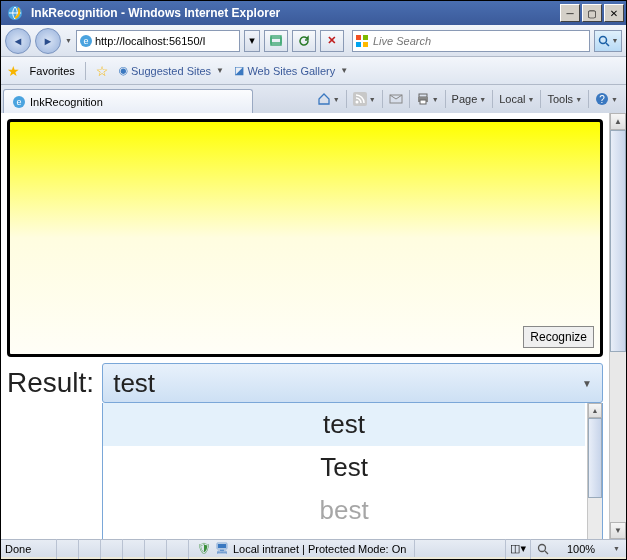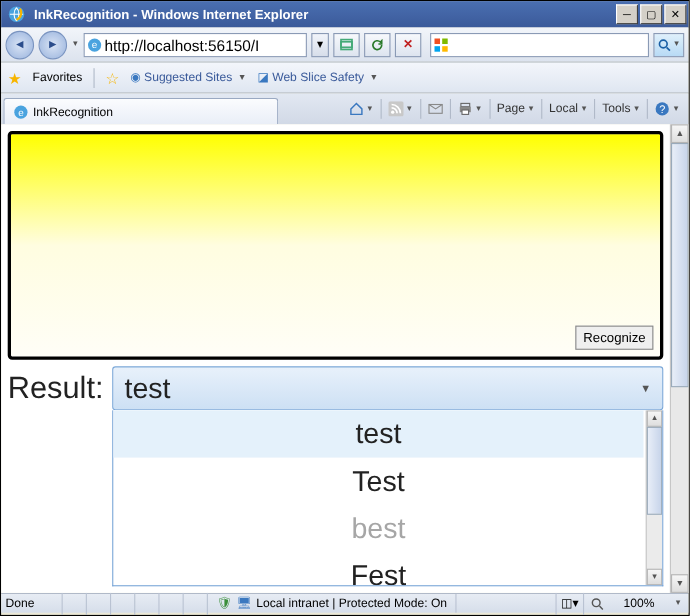--- a/index.html
+++ b/index.html
@@ -9,21 +9,21 @@
   .titlebar img, .titlebar .ie-icon { margin: 0 4px; }
   .ie-icon { width: 16px; height: 16px; }
   .title-text { color: #fff; font-weight: bold; font-size: 12px; flex: 1; padding-left: 4px; }
   .winbtns { display: flex; gap: 2px; }
   .winbtn { width: 20px; height: 18px; background: #d4d0c8; border: 1px solid #fff; border-right-color:#404040; border-bottom-color:#404040; display:flex; align-items:center; justify-content:center; font-size:10px; font-family:Arial; cursor:pointer; }
   
   .navbar { height: 32px; background: linear-gradient(#f2f5fa,#dce3ee); border-bottom: 1px solid #b0b9c8; display:flex; align-items:center; padding: 0 4px; gap:4px; }
   .navbtn { width:26px; height:26px; border-radius:50%; background: radial-gradient(#d9e4f5,#98b2dc); border:1px solid #7a94c0; display:flex; align-items:center; justify-content:center; color:#2b4d8c; cursor:pointer; }
   .urlbar { flex:0 0 150px; display:flex; background:#fff; border:1px solid #8a9ab5; height:22px; align-items:center; padding:0 2px; }
   .urlbar .eicon{width:14px;height:14px;}
-  .urlbar input { border:none; outline:none; font-size:14px; flex:1; margin-left:2px; }
+  .urlbar input { border:none; outline:none; font-size:11px; flex:1; margin-left:2px; }
   .urldrop { width:16px; height:22px; border:1px solid #8a9ab5; background:linear-gradient(#f1f4fa,#d7deea); display:flex;align-items:center;justify-content:center; cursor:pointer; }
   .iconbtn { width:24px; height:22px; border:1px solid #8a9ab5; background:linear-gradient(#f7f9fc,#dde4ef); display:flex;align-items:center;justify-content:center; cursor:pointer; }
   .iconbtn.x{color:#c02020;font-weight:bold;}
   .searchbar { flex:1; display:flex; background:#fff; border:1px solid #8a9ab5; height:22px; align-items:center; padding:0 2px; margin-left:4px; }
   .searchbar input{border:none;outline:none;font-size:11px;color:#777;font-style:italic;flex:1;margin-left:4px;}
   .bing{width:14px;height:14px;}
   .magdrop{width:28px;height:22px;border:1px solid #8a9ab5;background:linear-gradient(#dff0fb,#b8daf5);display:flex;align-items:center;justify-content:center;gap:2px;color:#1a5fa5;}
   
   .favbar { height:28px; background:linear-gradient(#f3f6fb,#dfe6f1); border-bottom:1px solid #b0b9c8; display:flex; align-items:center; padding:0 6px; gap:10px;}
   .favbar .star{color:#f7b500;font-size:14px;}
@@ -40,21 +40,21 @@
   .cmdsep{width:1px;height:18px;background:#b0b9c8;}
   .cmdcaret{font-size:7px;color:#555;}
   
   .client { position:relative; height: calc(100% - 26px - 32px - 28px - 28px - 18px); background:#fff; display:flex; }
   .page { flex:1; overflow:hidden; }
   .vscroll { width:17px; background:#e8e8e8; border-left:1px solid #c6c6c6; display:flex; flex-direction:column;}
   .vscroll .arrow{height:17px;border:1px solid #b5b5b5;background:linear-gradient(#f6f6f6,#dedede);display:flex;align-items:center;justify-content:center;font-size:8px;color:#555;cursor:pointer;}
   .vscroll .thumb{flex:0 0 52%;background:linear-gradient(90deg,#e8eef8,#c7d4ea);border:1px solid #9ab;}
   .vscroll .track{flex:1;}
   
-  .canvas-frame{margin:6px; border:3px solid #000; border-radius:4px; height:208px; background:linear-gradient(#ffff00,#fffde0,#fffef7); position:relative;}
+  .canvas-frame{margin:6px; border:3px solid #000; border-radius:4px; height:238px; background:linear-gradient(#ffff00,#fffde0,#fffef7); position:relative;}
   .recognize-btn{position:absolute;right:6px;bottom:6px;padding:3px 6px;font-size:12px;background:#efefef;border:1px solid #888;cursor:pointer;}
   
   .result-row{display:flex;align-items:flex-start;gap:8px;padding:0 6px;font-family:"Segoe UI",sans-serif;text-align:center;}
   .result-label{font-size:28px;color:#222;padding-top:4px;}
   .combo-wrap{flex:1;}
   .combo{height:40px;border:1px solid #7aa7d8;border-radius:3px;background:linear-gradient(#e8f1fb,#cde0f4);display:flex;align-items:center;justify-content:space-between;padding:0 10px;font-size:26px;color:#222;cursor:pointer;}
   .combo .caret{font-size:10px;color:#555;}
   .listbox{border:1px solid #7aa7d8;border-top:none;background:#fff;height:160px;overflow:hidden;position:relative;}
   .list-inner{position:absolute;left:0;right:17px;top:0;bottom:0;}
   .list-item{padding:6px 10px;font-size:26px;color:#222;cursor:pointer;}
@@ -117,20 +117,21 @@
   <div class="iconbtn x">
       <span>✕</span>
     </div>
   <div class="searchbar">
     <svg class="bing" viewBox="0 0 14 14">
         <rect x="1" y="1" width="5" height="5" fill="#f25022"></rect>
         <rect x="8" y="1" width="5" height="5" fill="#7fba00"></rect>
         <rect x="1" y="8" width="5" height="5" fill="#00a4ef"></rect>
         <rect x="8" y="8" width="5" height="5" fill="#ffb900"></rect>
       </svg>
+    <input placeholder="Live Search" style="">
   </div>
   <div class="magdrop">
       <svg width="12" height="12">
         <circle cx="5" cy="5" r="3.5" fill="none" stroke="#1a5fa5" stroke-width="1.5"></circle>
         <line x1="8" y1="8" x2="11" y2="11" stroke="#1a5fa5" stroke-width="1.5"></line>
       </svg>
       <span class="cmdcaret">▼</span>
     </div>
 </div>
 
@@ -139,21 +140,21 @@
   <span>Favorites</span>
   <div class="sep"></div>
   <span class="star">☆</span>
   <span class="link">
       <span class="favicon">◉</span>
       <span>Suggested Sites</span>
       <span class="dropcaret">▼</span>
     </span>
   <span class="link">
       <span class="favicon">◪</span>
-      <span>Web Slice Safety</span>
+      <span>Web Sites Gallery</span>
       <span class="dropcaret">▼</span>
     </span>
 </div>
 
 <div class="tabbar">
   <div class="tab">
     <svg class="eicon" width="14" height="14" viewBox="0 0 14 14">
         <circle cx="7" cy="7" r="6" fill="#4aa3df"></circle>
         <text x="7" y="10" font-size="9" text-anchor="middle" fill="#fff">e</text>
       </svg>

